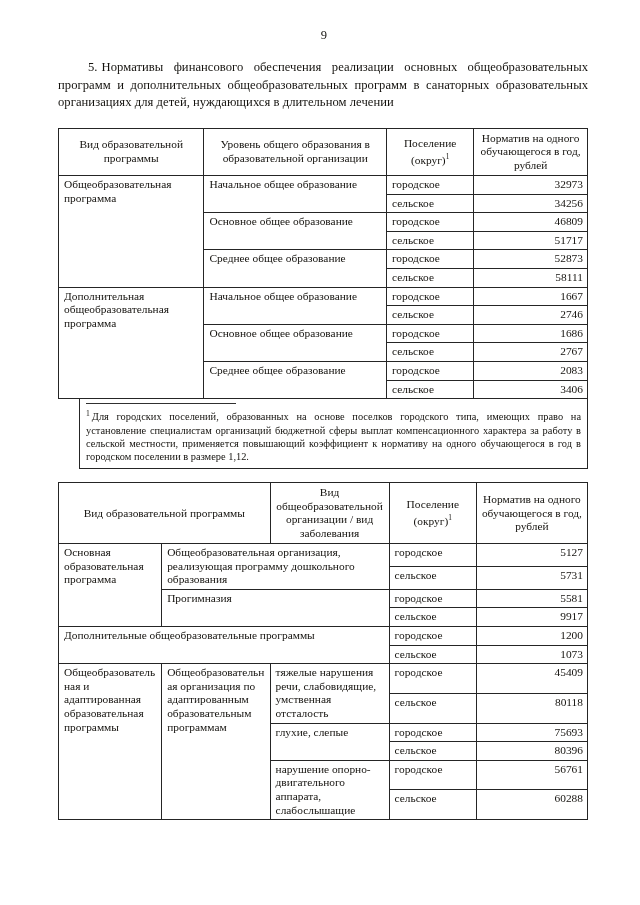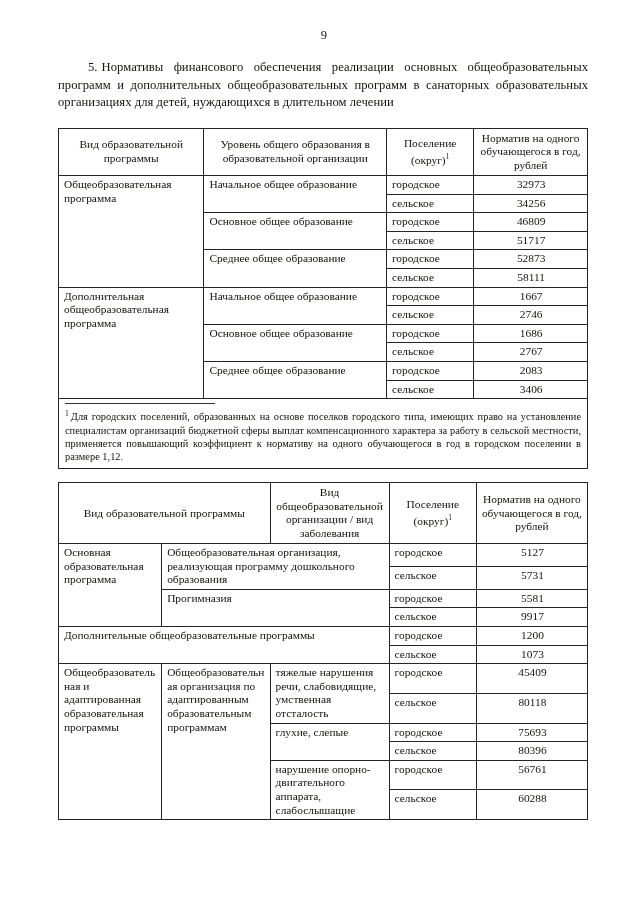--- a/index.html
+++ b/index.html
@@ -62,33 +62,34 @@
     font-weight: normal;
     word-wrap: break-word;
   }
   table.doc th {
     text-align: center;
     vertical-align: middle;
     padding: 3px 3px;
     line-height: 13.4px;
   }
   td.c-center { }
-  td.c-num { text-align: center; }
+  td.c-num { text-align: right; }
   td.tall { vertical-align: top; }
   .t1-wrap { margin-top: 16px; }
   .t2-wrap { margin-top: 13px; }
 
   .footnote-box {
     border: 1px solid #252525;
     border-top: none;
     padding: 4px 6px 5px 6px;
     font-size: 10.4px;
     line-height: 13.2px;
     text-align: justify;
     position: relative;
+    margin-left: 21px;
   }
   .footnote-rule {
     width: 150px;
     height: 0;
     border-top: 1px solid #303030;
     margin: 0 0 3px 0;
   }
   .fn-marker {
     vertical-align: super;
     font-size: 7.6px;

